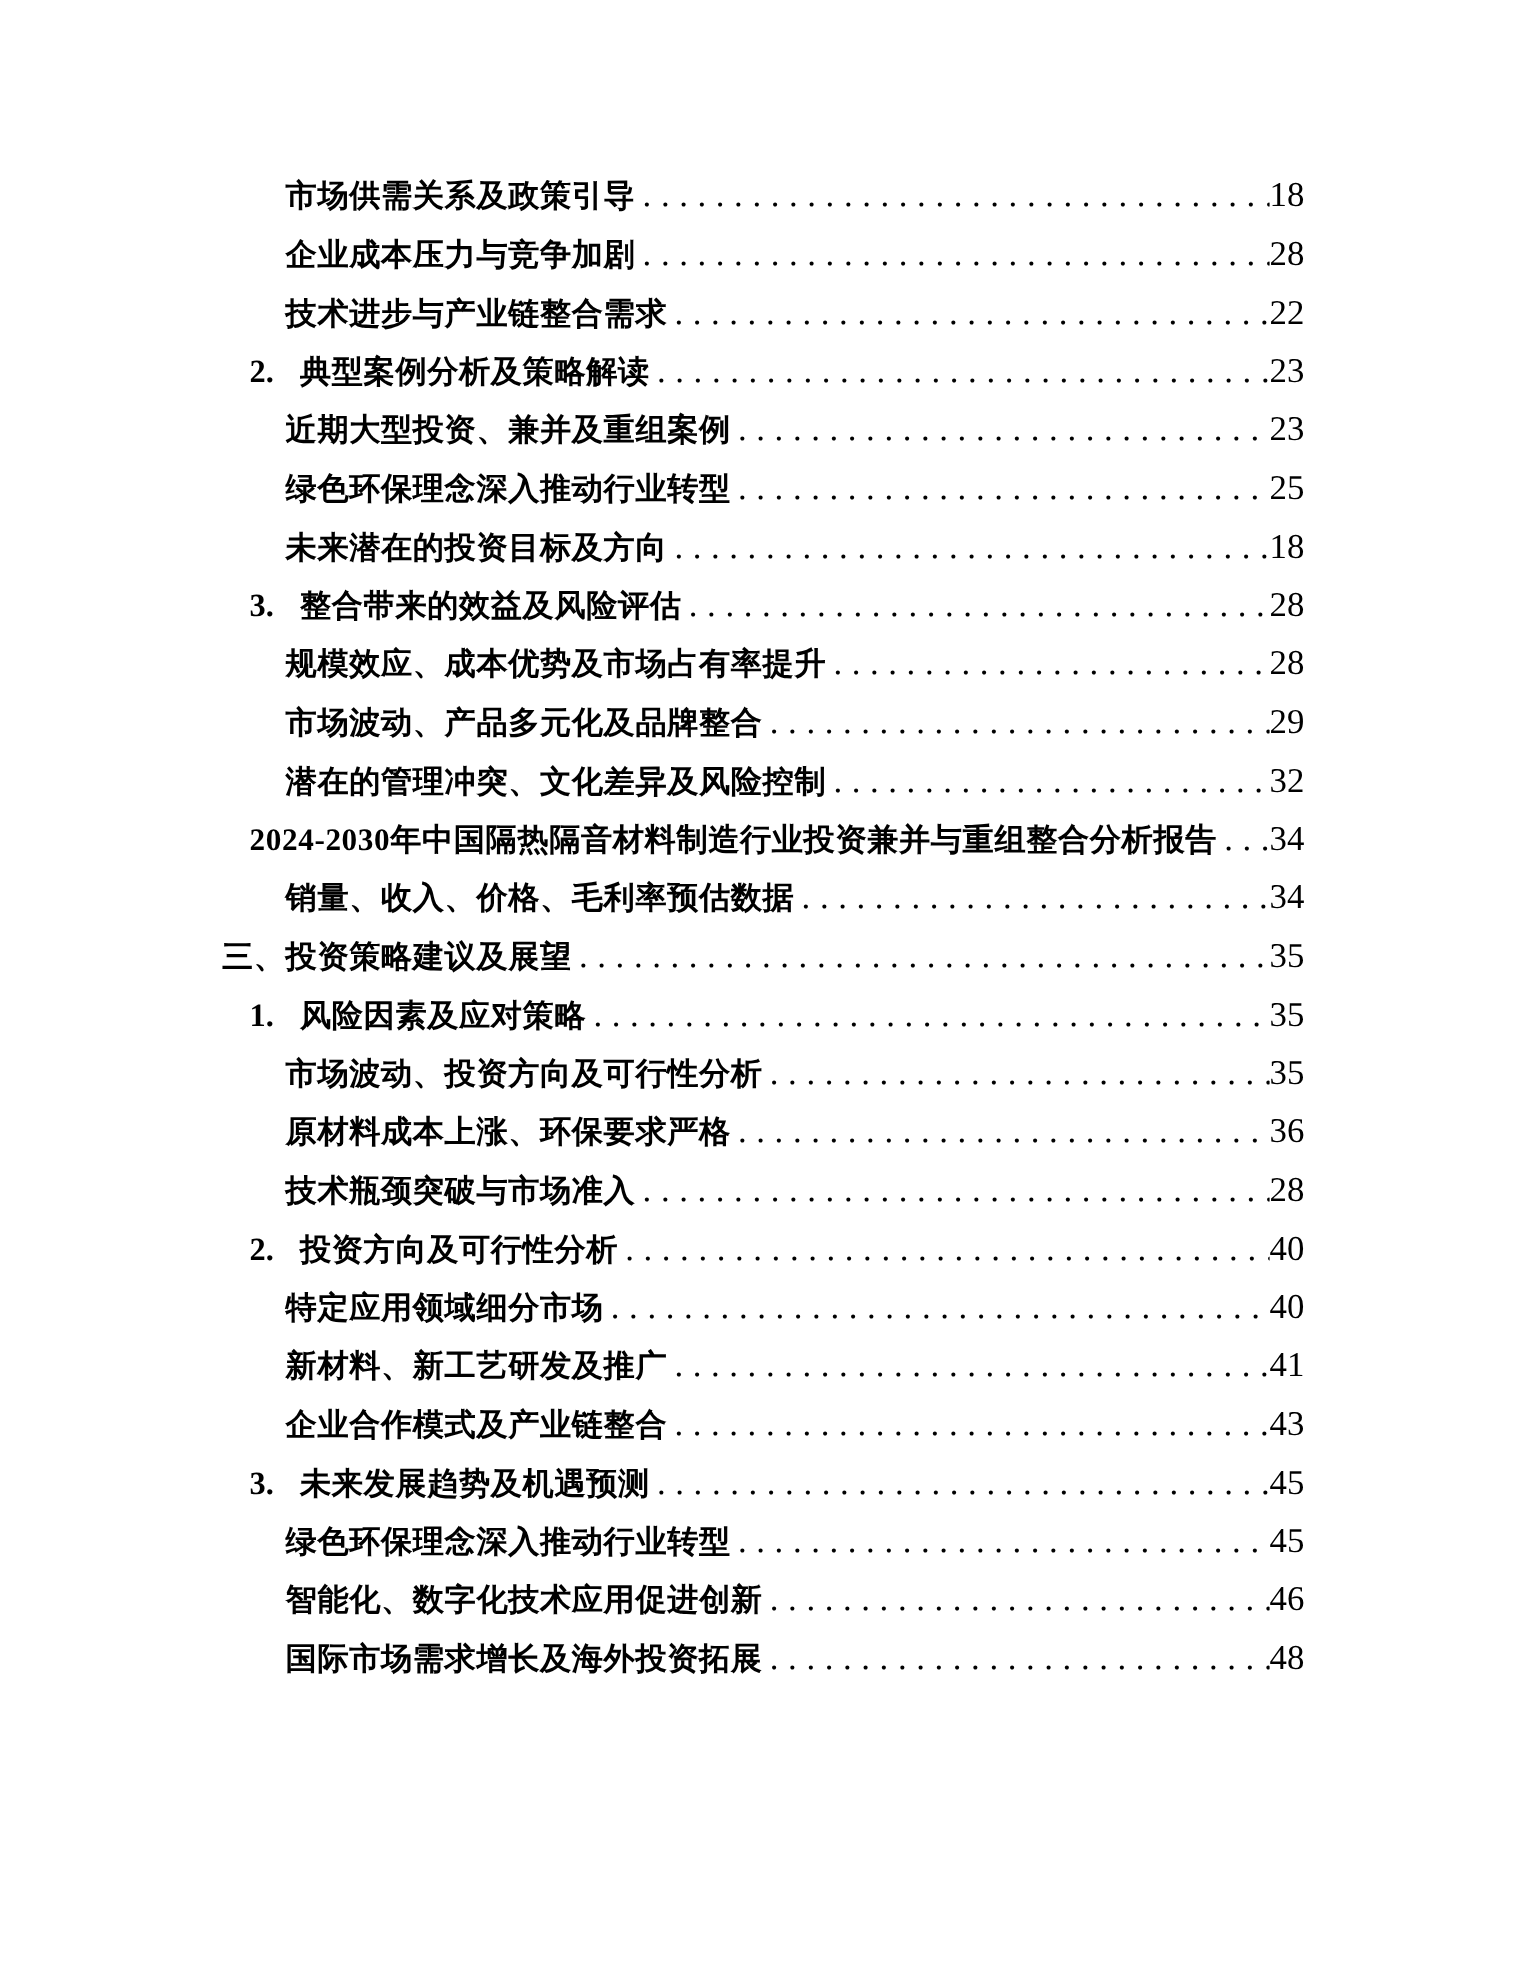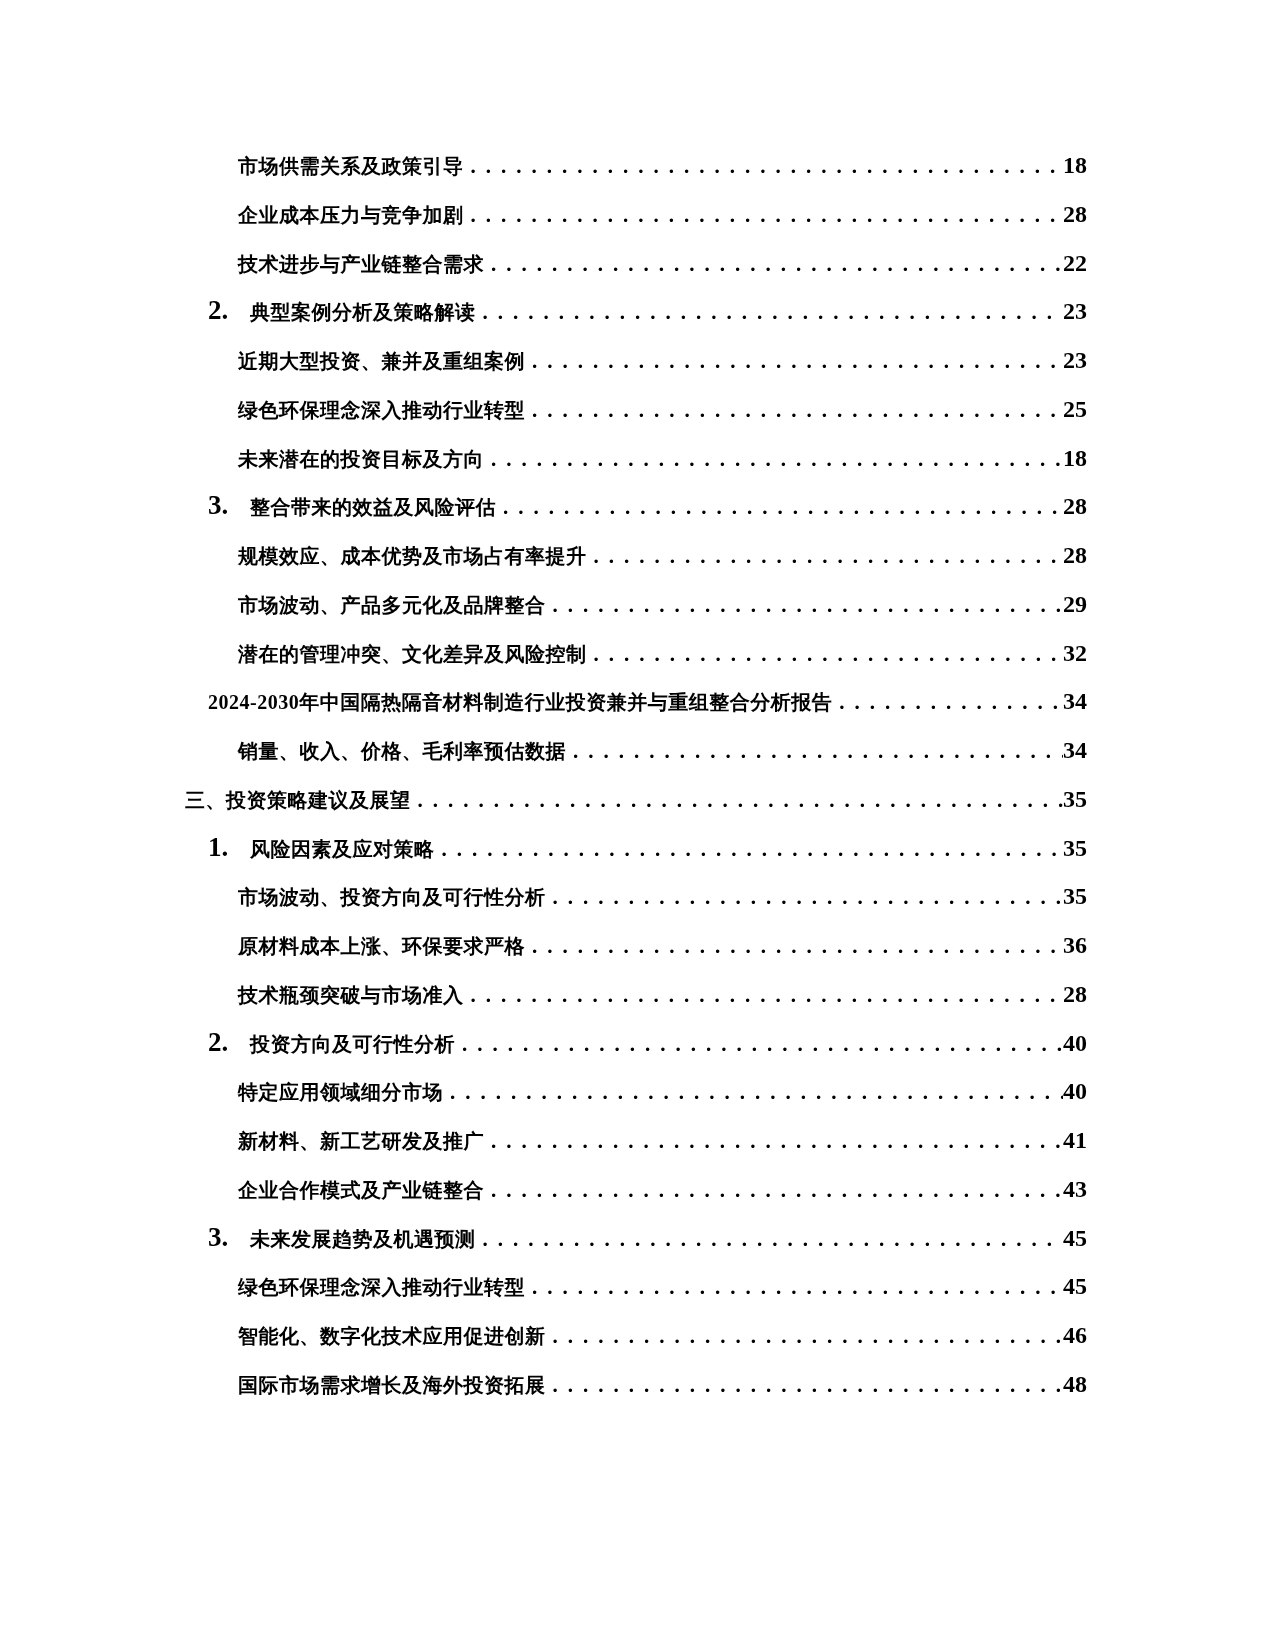--- a/index.html
+++ b/index.html
@@ -36,21 +36,21 @@
   .num {
     flex: 0 0 auto;
     width: 42px;
     font-family: "Liberation Serif", "DejaVu Serif", serif;
     font-size: 27px;
     font-weight: bold;
     white-space: pre;
   }
   .label {
     flex: 0 0 auto;
-    font-size: 20px;
+    font-size: 26px;
     font-weight: bold;
     white-space: pre;
     letter-spacing: 0.5px;
   }
   .dots {
     flex: 1 1 auto;
     overflow: hidden;
     white-space: nowrap;
     padding-left: 6px;
     padding-right: 2px;
@@ -58,22 +58,22 @@
     font-size: 29px;
     letter-spacing: 8px;
     min-width: 0;
   }
   .dots::after {
     content: "........................................................................................................................";
   }
   .pagenum {
     flex: 0 0 auto;
     font-family: "Liberation Serif", "DejaVu Serif", serif;
-    font-size: 24px;
-    font-weight: bold;
+    font-size: 29px;
+    font-weight: normal;
     text-align: right;
   }
 </style>
 </head>
 <body>
 
 <div class="page">
   <div class="toc">
 
     <div class="row l3">

